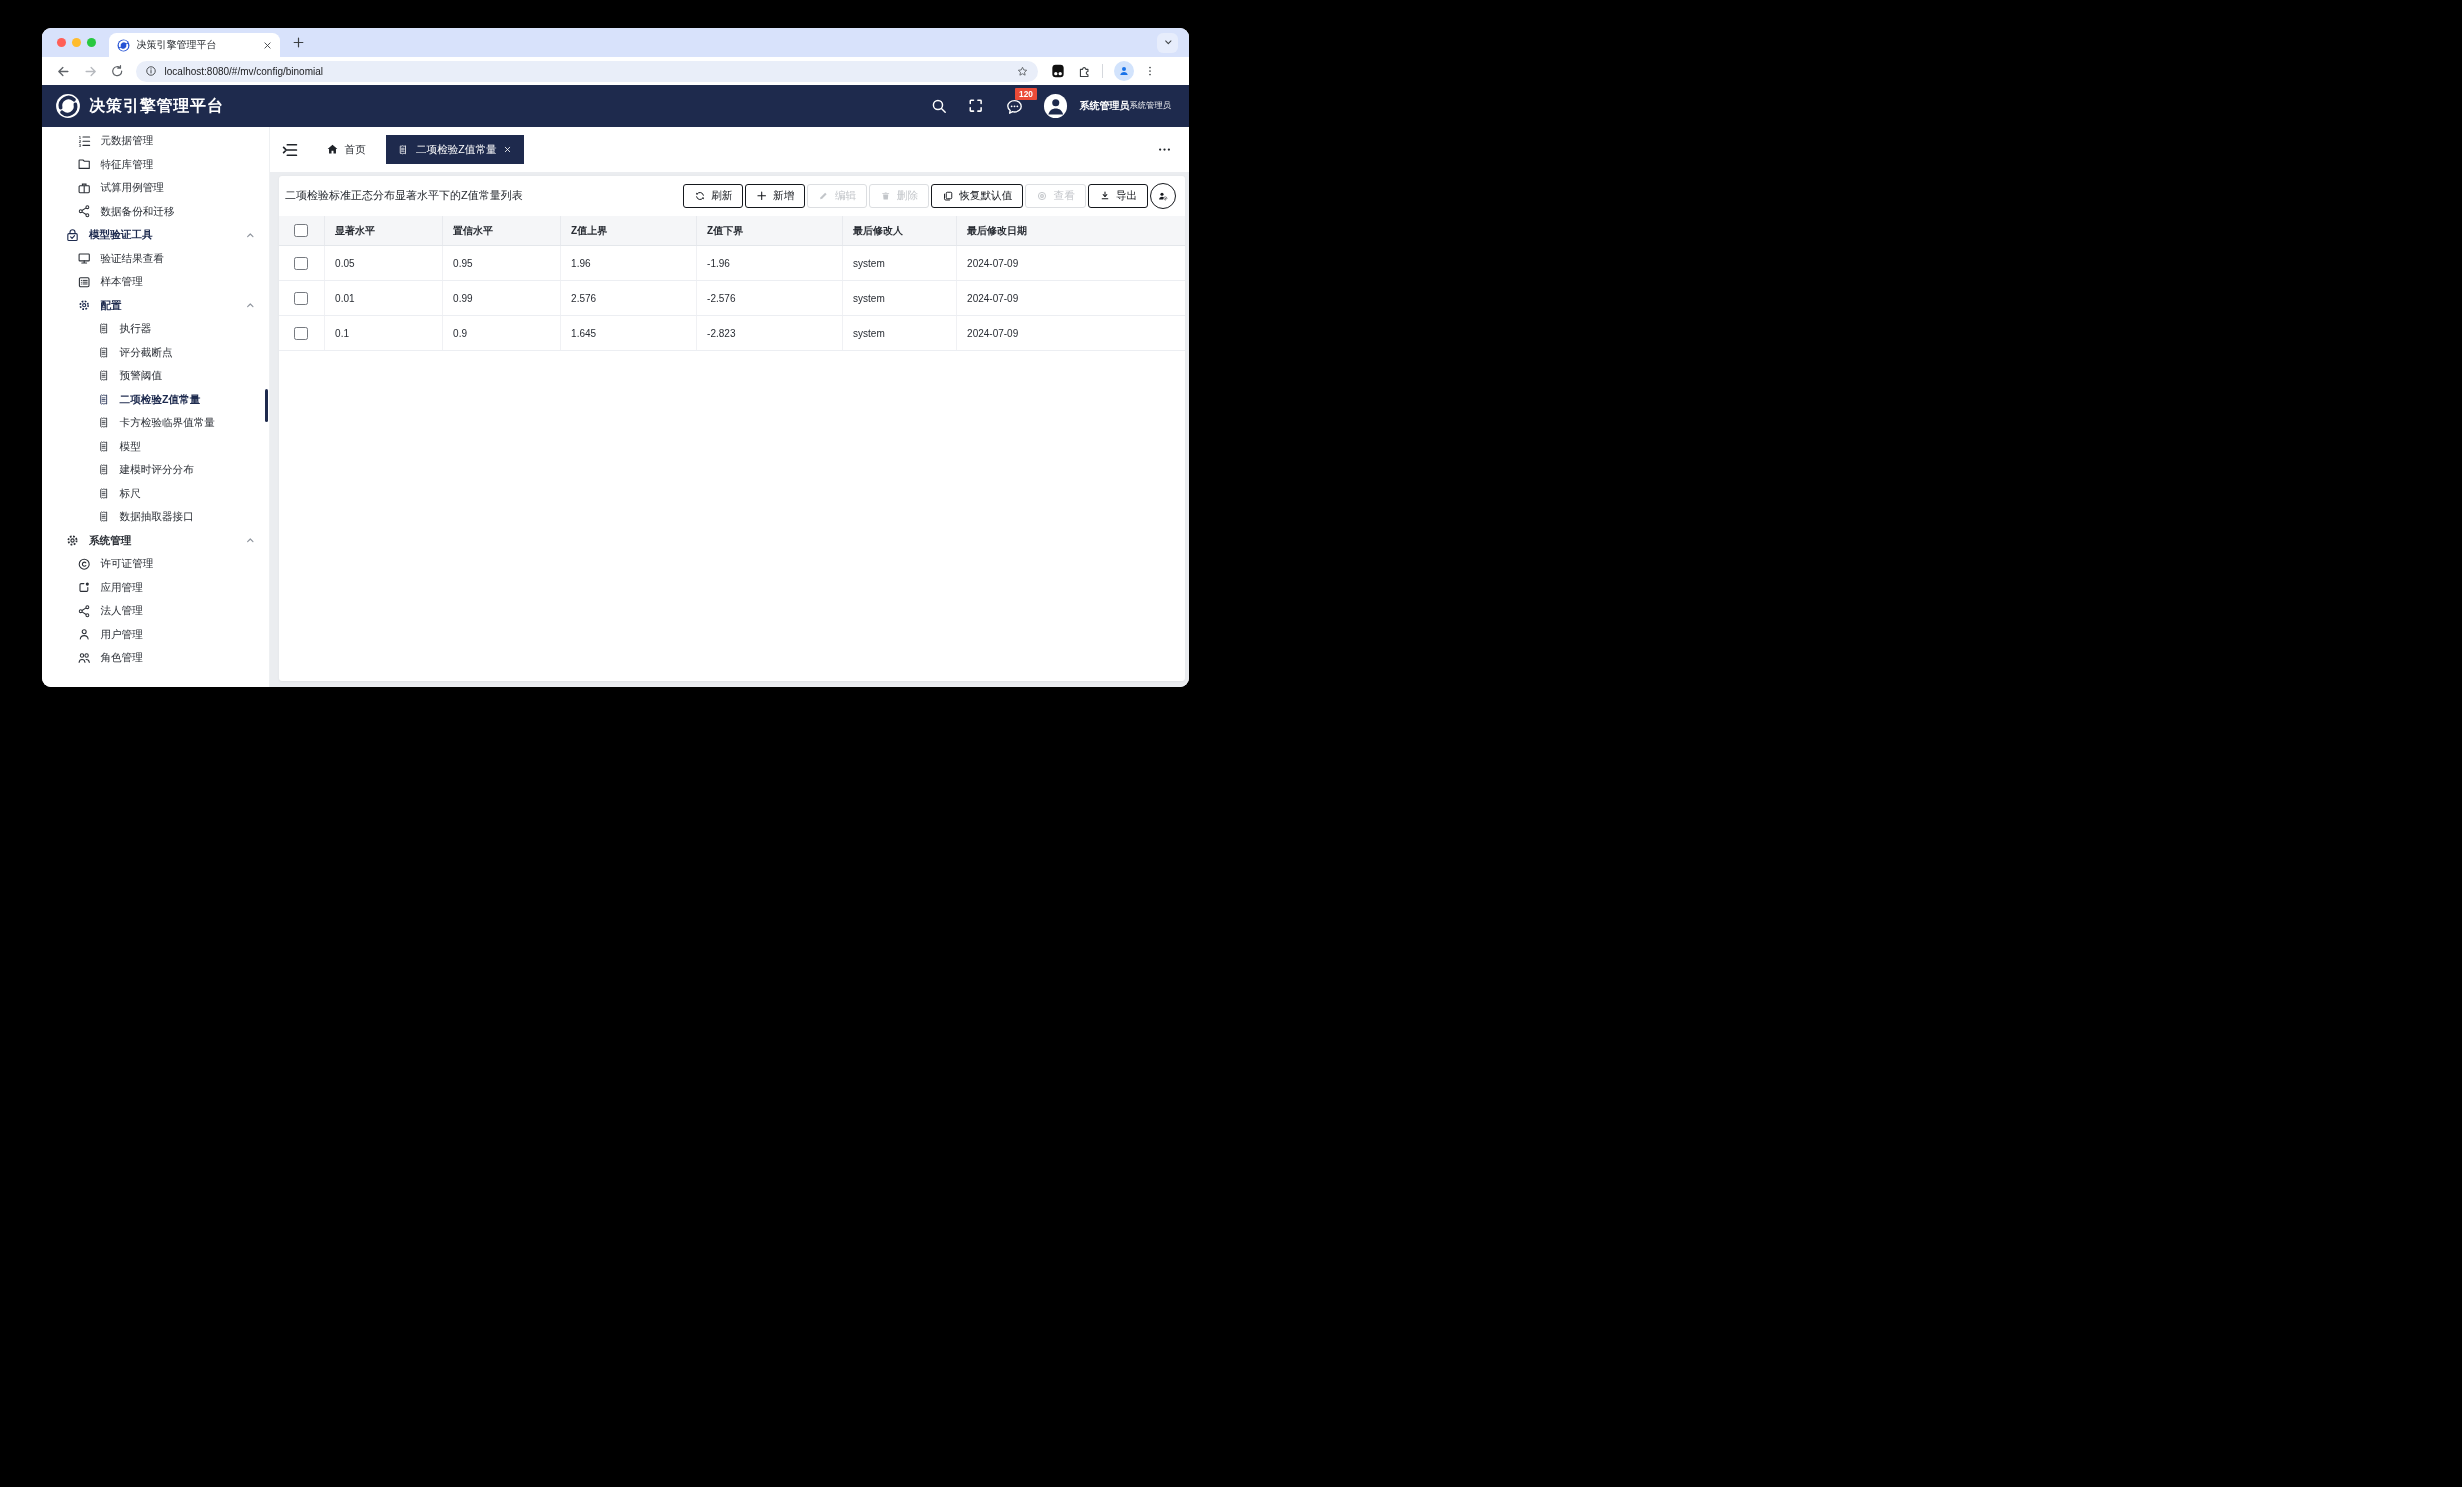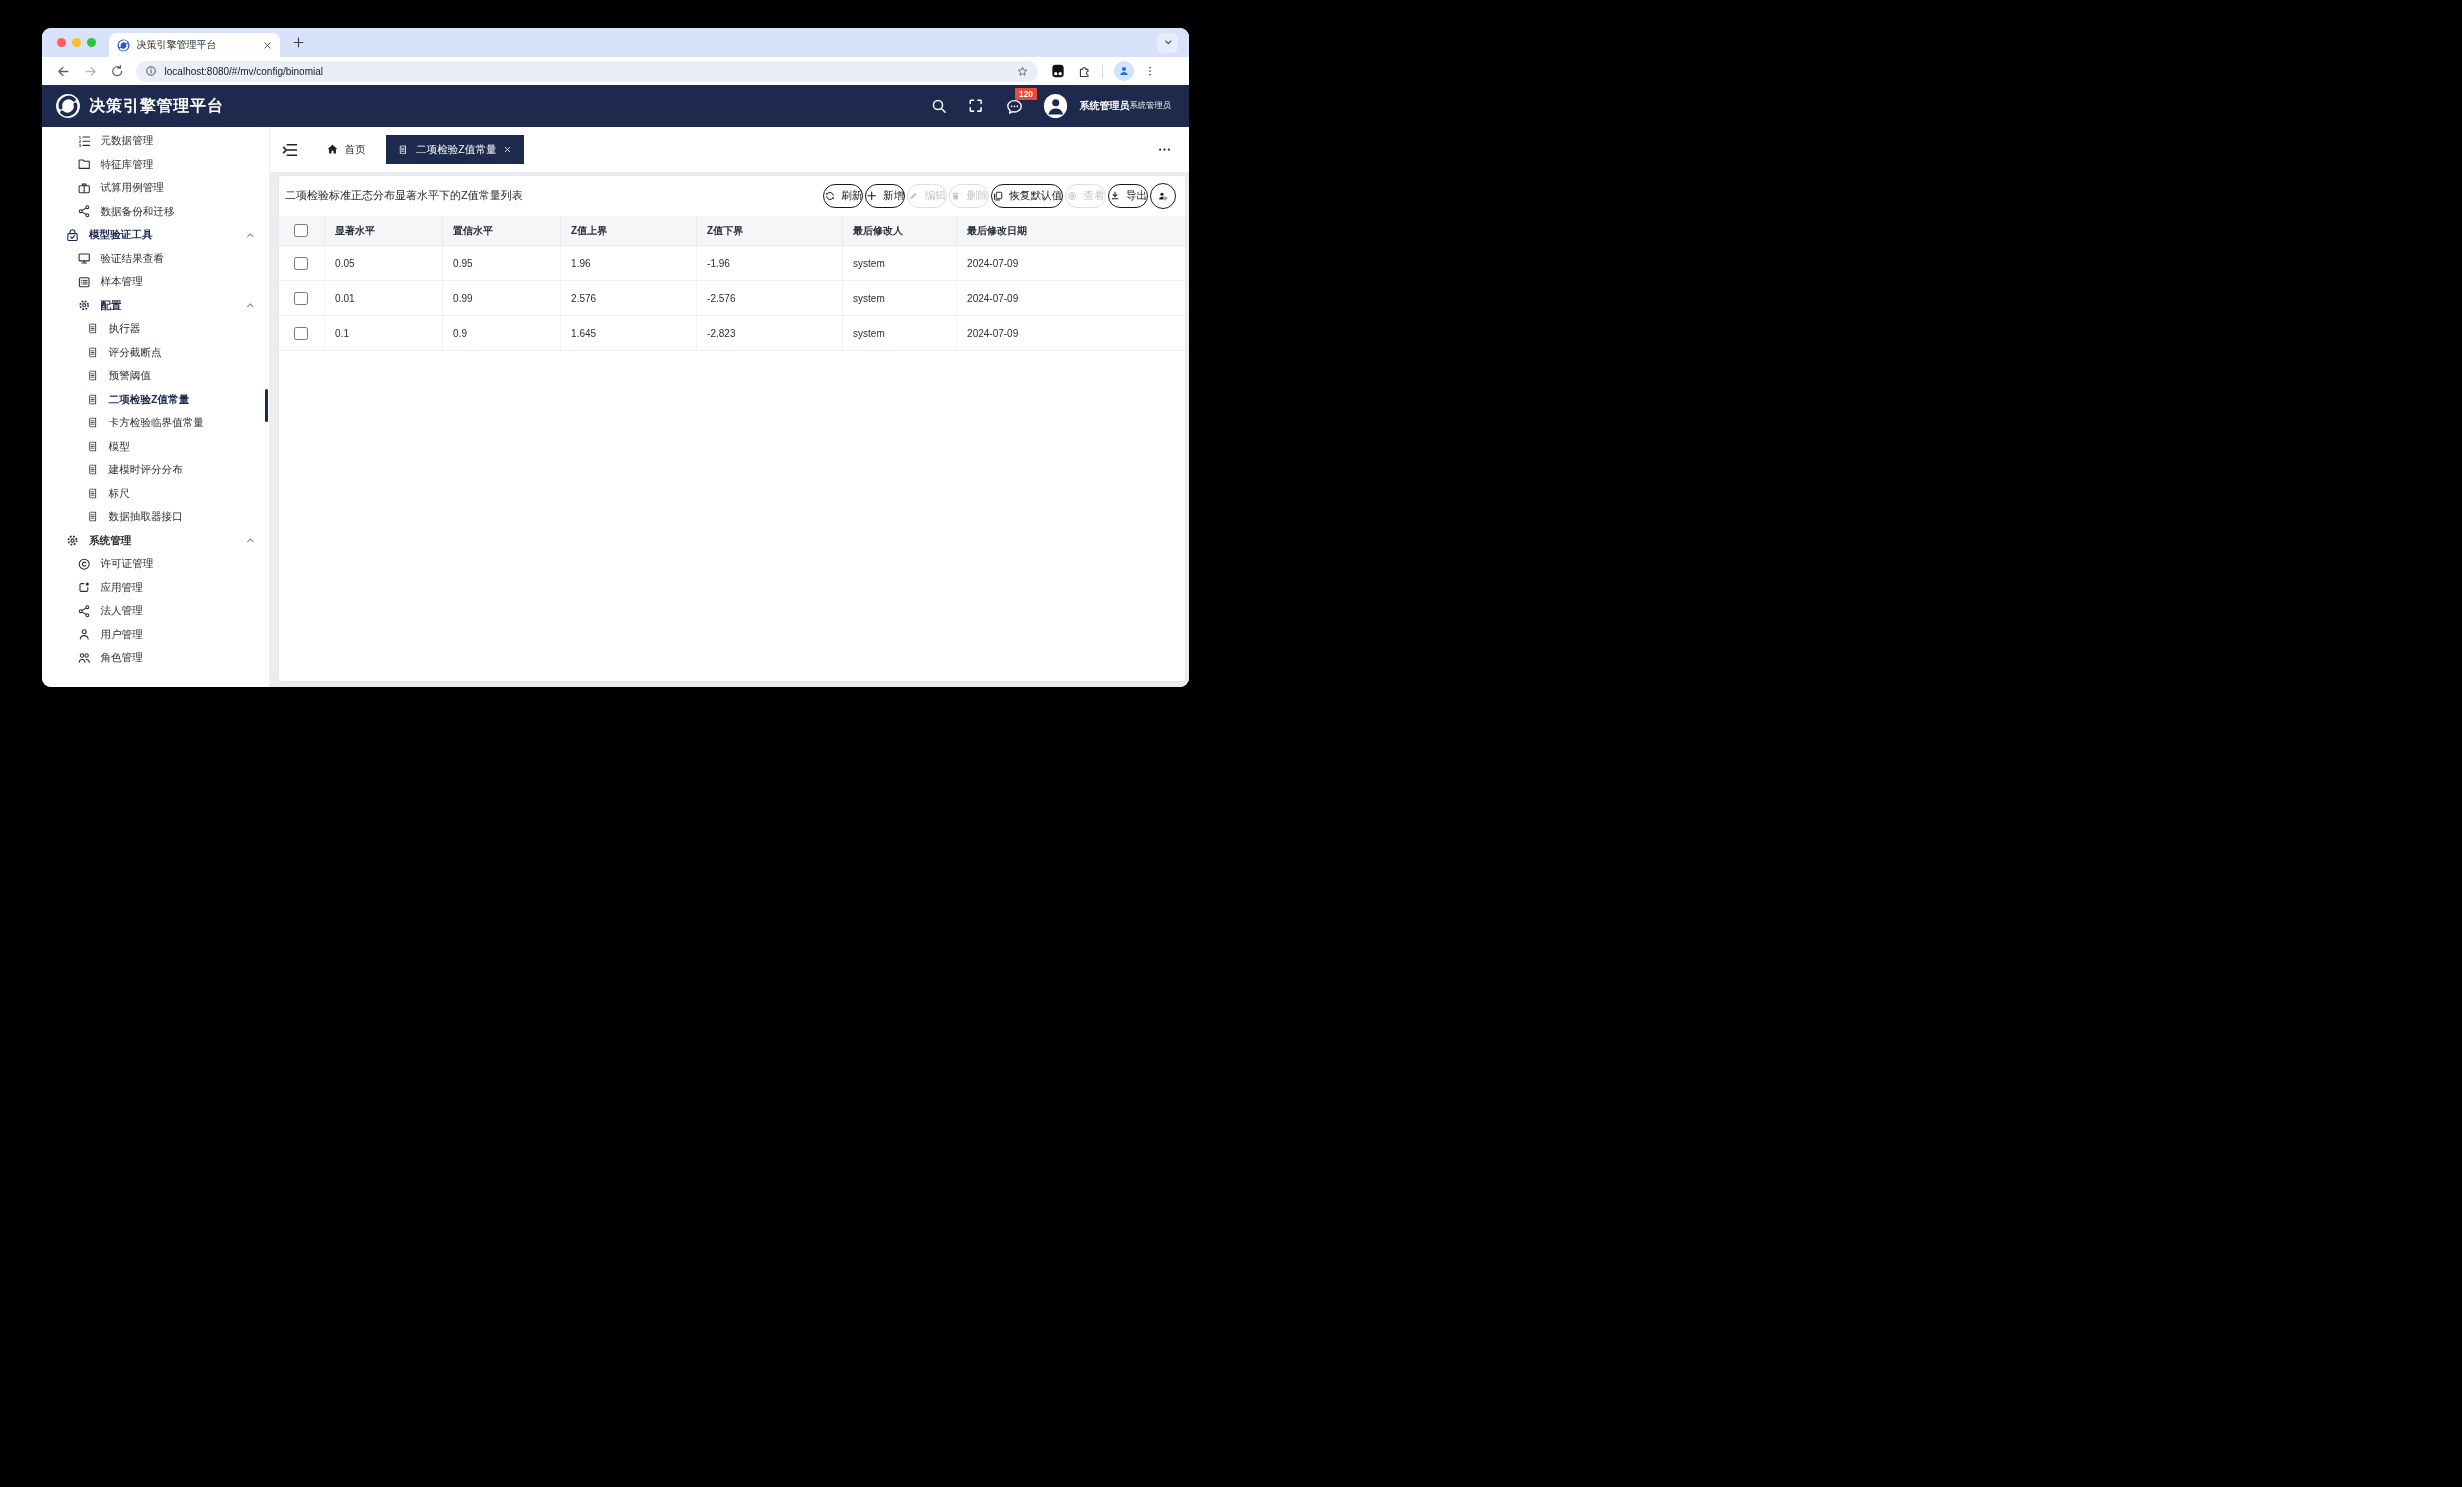--- a/index.html
+++ b/index.html
@@ -36,38 +36,38 @@
   .usertext{display:flex;flex-direction:row;line-height:1.25;margin-left:-7.6px;}
   .ut1{font-size:10px;font-weight:600;}
   .ut2{font-size:8.3px;opacity:.92;}
 
   
   .mainrow{flex:1;display:flex;min-height:0;}
   .sidebar{width:228px;flex:none;background:#fff;border-right:1.5px solid #eef0f2;position:relative;padding-top:2.3px;overflow:hidden;}
   .mi{height:23.5px;display:flex;align-items:center;gap:9px;padding-right:13.6px;cursor:pointer;color:#2a2e35;font-size:10.6px;white-space:nowrap;}
   .l1{padding-left:23px;font-weight:700;}
   .l2{padding-left:35px;}
-  .l3{padding-left:44px;}
+  .l3{padding-left:55px;}
   .navy{color:#1d2a4e;}
   .sel{color:#1d2a4e;font-weight:700;}
   .mic{flex:none;}
   .chev{margin-left:auto;color:#8f959e;flex:none;}
   .aind{position:absolute;right:1.5px;top:262px;width:3px;height:33px;background:#1e2a4d;border-radius:1.5px;}
 
   .content{flex:1;background:#ebedf0;display:flex;flex-direction:column;min-width:0;}
   .ctabbar{height:45px;background:#fff;display:flex;align-items:center;padding:0 16.7px 0 10.6px;flex:none;}
   .collapseic{color:#1f2329;display:flex;margin-right:27px;}
   .hometab{display:flex;align-items:center;gap:6px;color:#1f2329;font-size:10.6px;}
   .acttab{margin-left:20px;height:29px;background:#1e2a4d;color:#fff;display:flex;align-items:center;gap:6.8px;padding:0 11.4px;font-size:10.6px;}
   .moredots{margin-left:auto;color:#1f2329;display:flex;}
 
   .card{margin:3.8px 3.8px 6px 9px;background:#fff;border-radius:3px;flex:1;box-shadow:0 0.8px 2.3px rgba(0,0,0,.05);overflow:hidden;display:flex;flex-direction:column;}
   .ctoolbar{height:40px;display:flex;align-items:center;padding:0 9px 0 6px;gap:2px;flex:none;}
   .listtitle{font-size:11px;color:#23272d;margin-right:auto;}
-  .tbtn{height:24px;border-radius:12px;background:#fff;border:1.1px solid #15181d;color:#15181d;font-size:10.6px;display:flex;align-items:center;gap:5.3px;padding:0 0;font-family:inherit;cursor:pointer;flex:none;}
+  .tbtn{height:24px;border-radius:3px;background:#fff;border:1.1px solid #15181d;color:#15181d;font-size:10.6px;display:flex;align-items:center;gap:5.3px;padding:0 10px;font-family:inherit;cursor:pointer;flex:none;}
   .tbtn.dis{border:0.8px solid #dcdee1;color:#c2c5c9;cursor:default;}
   .rbtn{width:26px;height:26px;border-radius:50%;border:1.1px solid #15181d;background:#fff;display:flex;align-items:center;justify-content:center;color:#15181d;cursor:pointer;flex:none;}
 
   table{width:100%;border-collapse:collapse;font-size:10px;color:#282c33;table-layout:fixed;}
   thead th{background:#f5f6f8;height:30px;font-weight:700;text-align:left;padding:0 10.6px;border-bottom:1.5px solid #e4e7eb;border-right:0.8px solid #e8eaee;}
   thead th:last-child{border-right:none;}
   tbody td{height:35px;padding:0 10.6px;border-bottom:0.8px solid #eceef2;border-right:0.8px solid #f0f1f4;background:#fff;}
   tbody td:last-child{border-right:none;}
   th.cbc,td.cbc{text-align:center;padding:0;}
   .cb{width:13.6px;height:13.6px;border:1.5px solid #767a80;border-radius:2.3px;display:inline-block;vertical-align:middle;background:#fff;}

